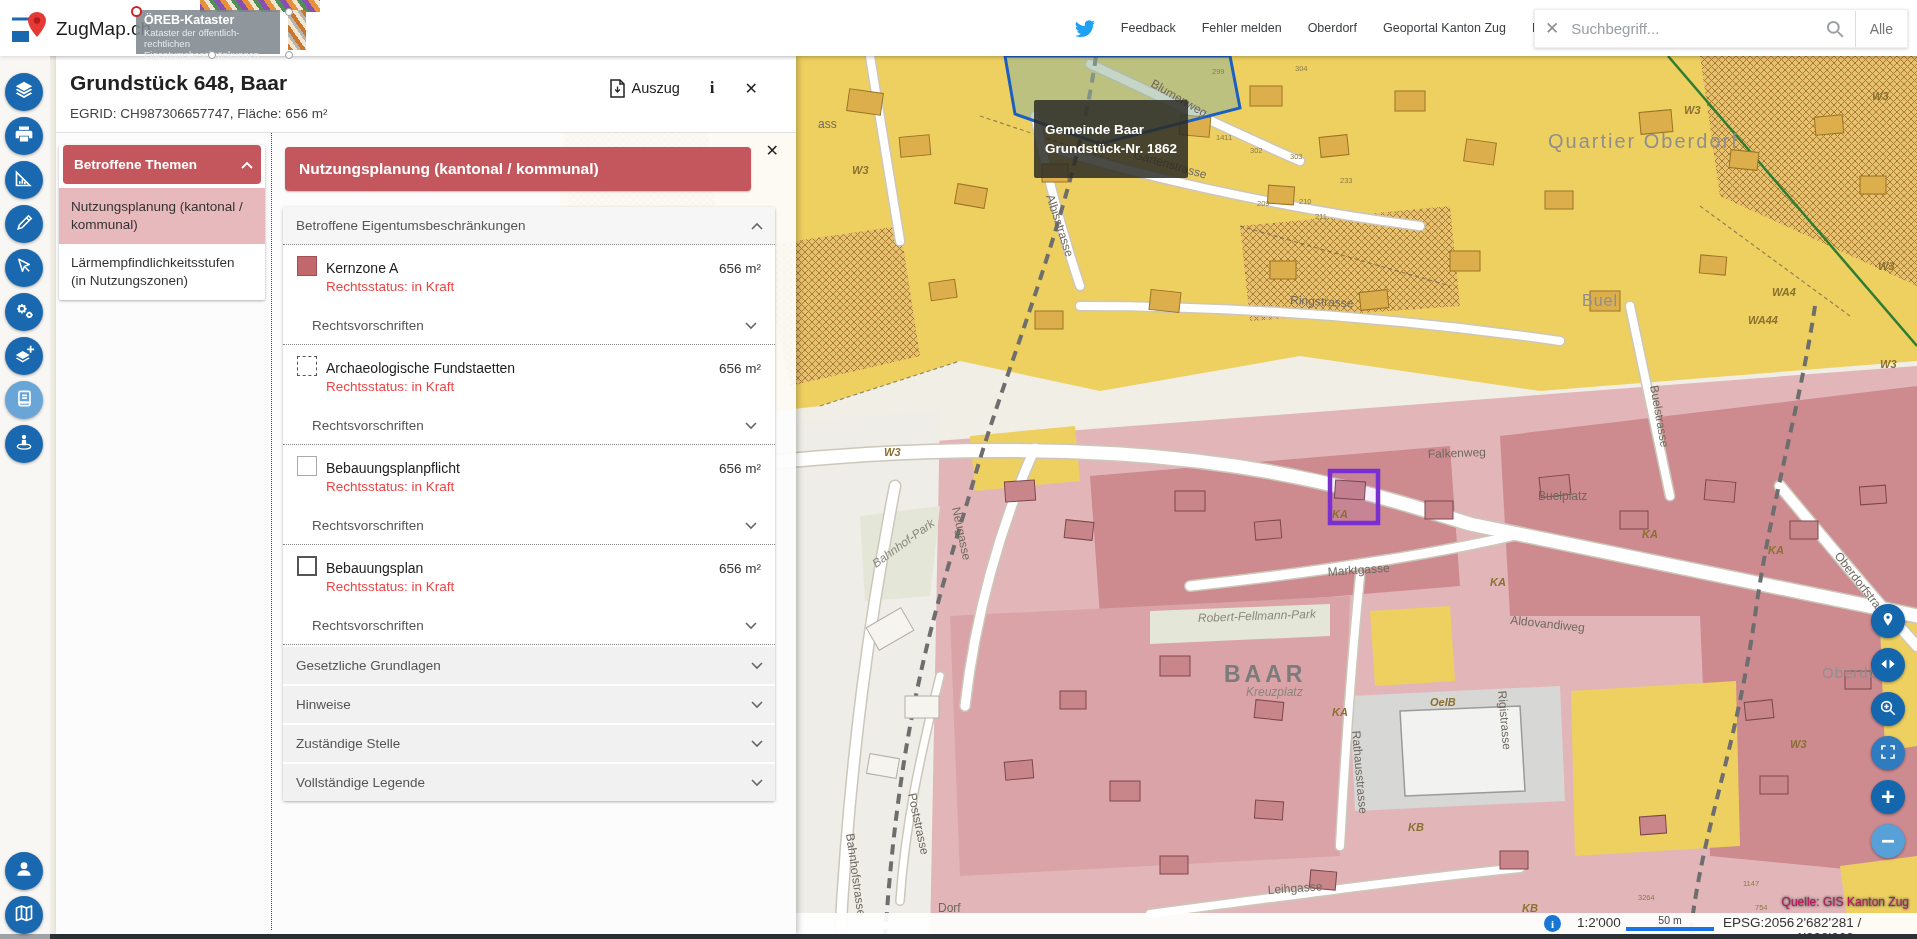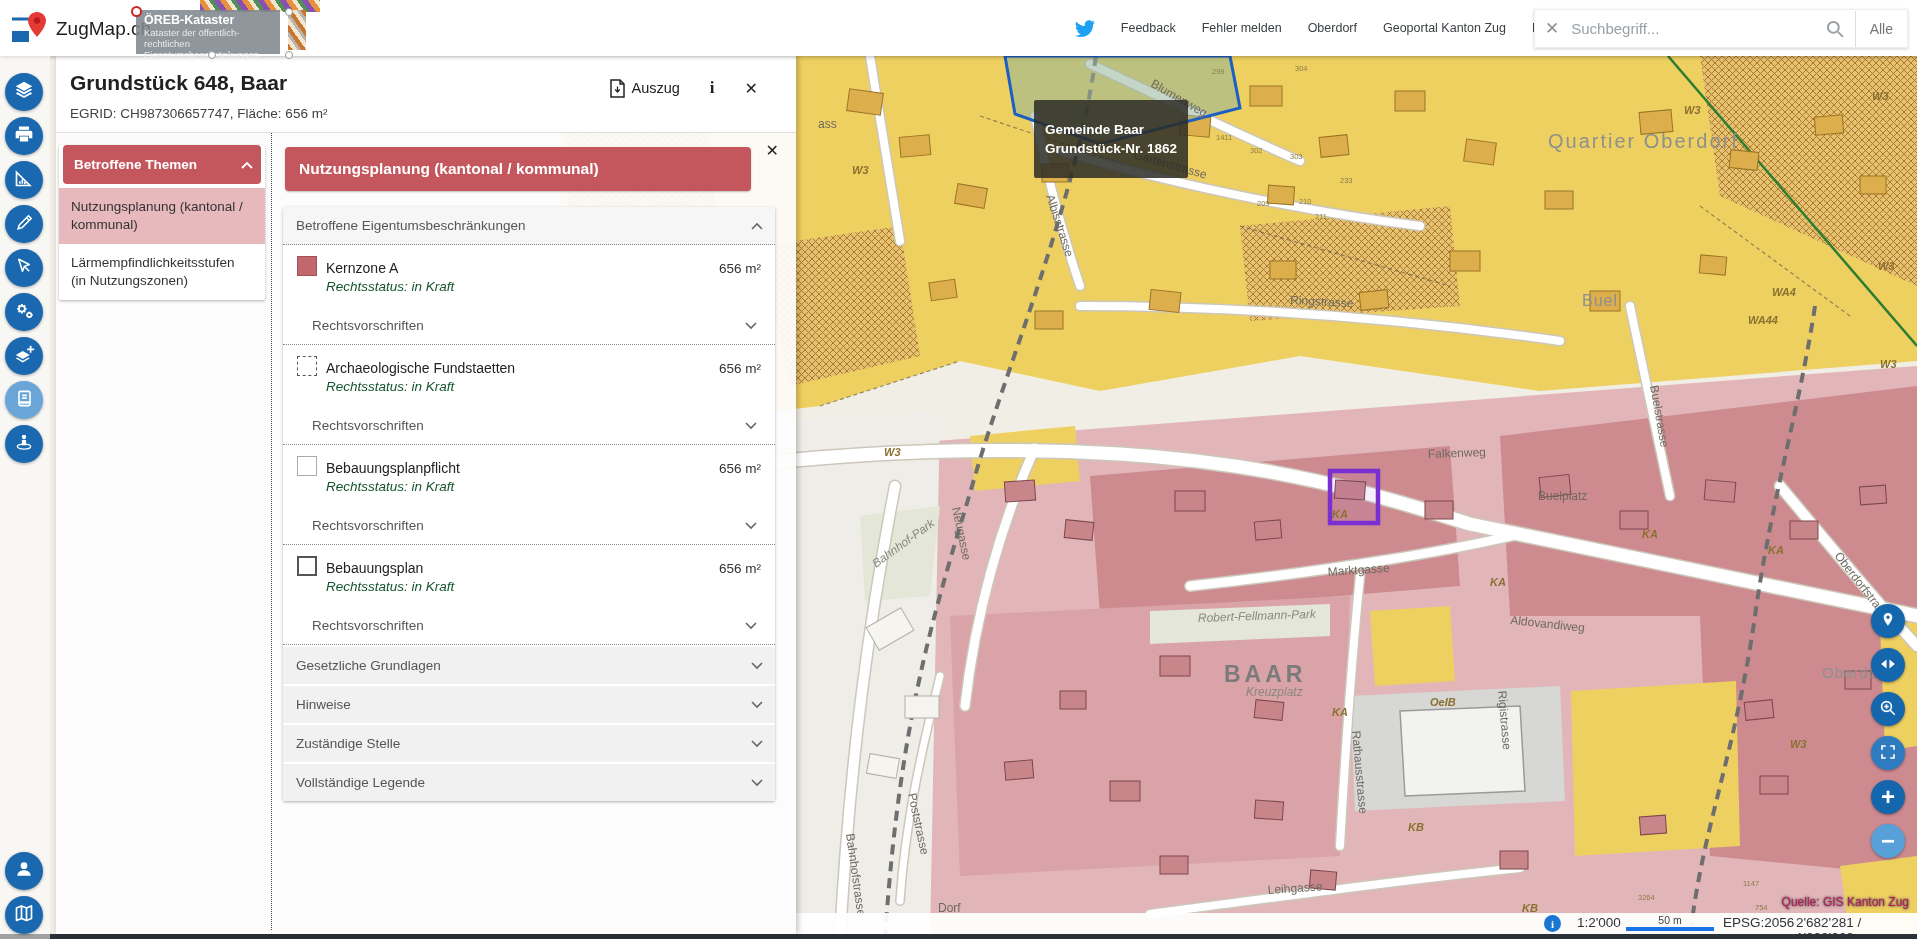--- a/index.html
+++ b/index.html
@@ -112,21 +112,21 @@
   .d-sec-head .chev{position:absolute;right:12px;top:50%;margin-top:-4px;}
   .d-item{padding:11px 14px 9px;border-bottom:1px dotted #888;}
   .d-top{display:flex;align-items:flex-end;}
   .sw{width:20px;height:20px;margin-right:9px;flex:none;box-sizing:border-box;}
   .sw-solid{background:#c2686d;border:1px solid #a05056;}
   .sw-dashed{background:#fff;border:1.5px dashed #555;}
   .sw-thin{background:#fff;border:1px solid #aaa;}
   .sw-dark{background:#fff;border:2px solid #555;}
   .d-name{flex:1;font-size:14px;color:#222;}
   .d-area{font-size:13.5px;color:#333;}
-  .d-status{margin:3px 0 0 29px;font-size:13.5px;color:#14532d;font-style:italic;}
+  .d-status{margin:3px 0 0 29px;font-size:13.5px;color:#ef4444;}
   .d-link{display:flex;align-items:center;justify-content:space-between;margin:24px 0 2px 15px;
     padding-right:4px;font-size:13.5px;color:#555;cursor:pointer;}
   .d-acc{position:relative;background:#f1f1f1;margin-top:2px;padding:11px 30px 11px 13px;
     font-size:13.5px;color:#555;cursor:pointer;}
   .d-acc .chev{position:absolute;right:12px;top:50%;margin-top:-4px;}
 
   .chev{display:inline-block;}
 </style>
 </head>
 <body>

